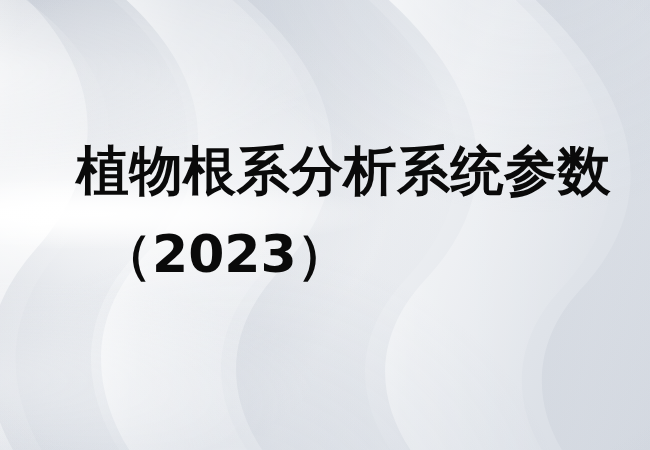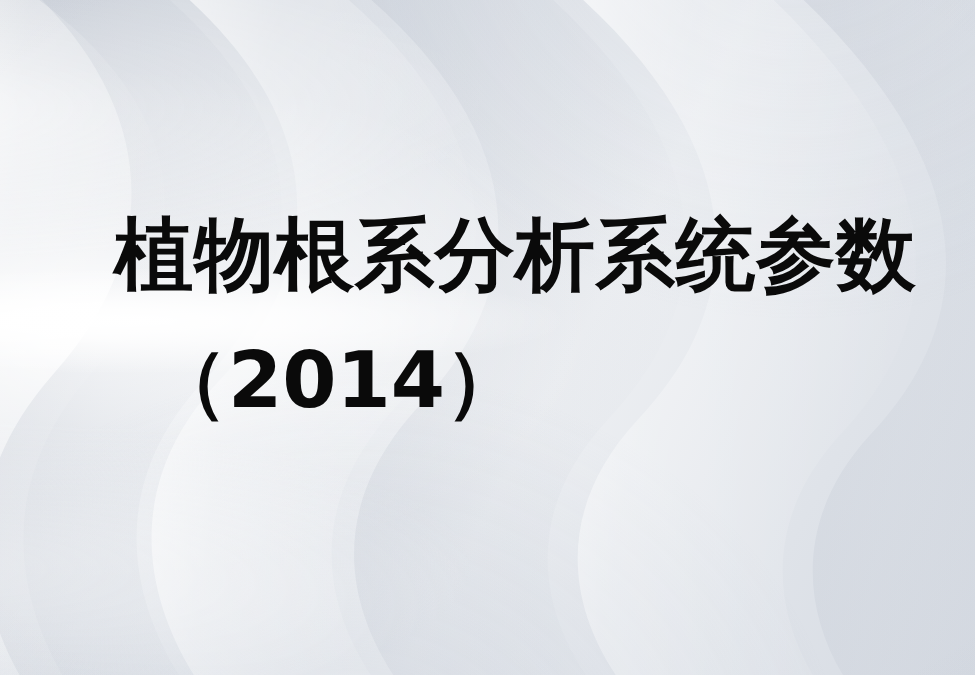--- a/index.html
+++ b/index.html
@@ -188,16 +188,16 @@
       </g>
     </svg>
   </div>
 
   <div class="bg-layer" id="bg-glow"></div>
 
   <div class="bg-layer" id="bg-vignette"></div>
 
   <div id="title-block">
     <div class="title-line" id="title-line-1">植物根系分析系统参数</div>
-    <div class="title-line" id="title-line-2">（2014）</div>
+    <div class="title-line" id="title-line-2">（2023）</div>
   </div>
 
 </div>
 
 </body></html>

